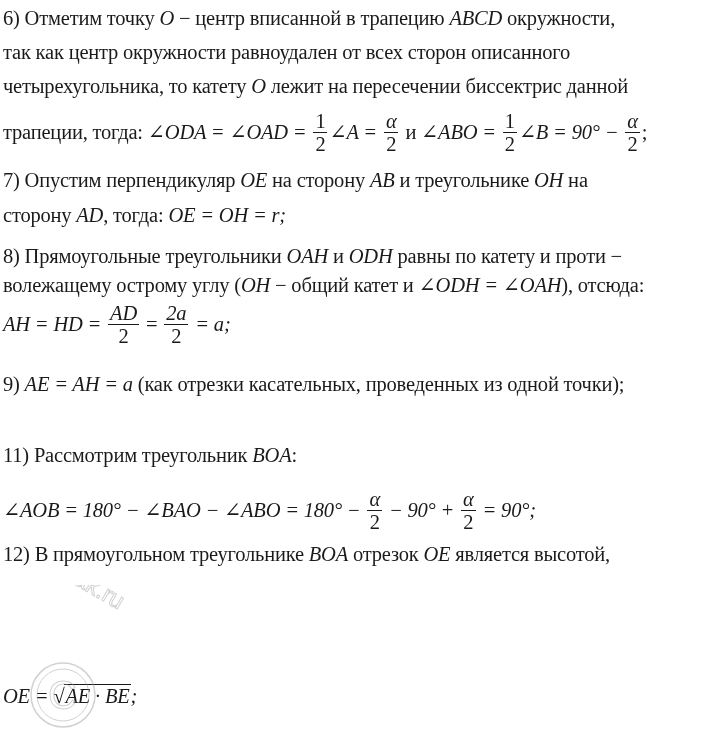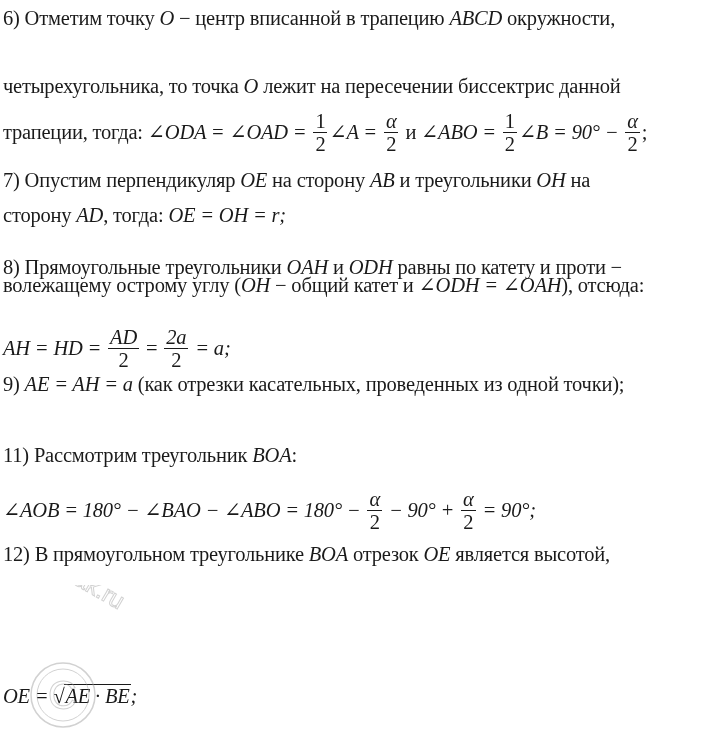--- a/index.html
+++ b/index.html
@@ -28,34 +28,35 @@
     pointer-events: none; opacity: 0.45;
   }
 </style>
 </head>
 <body>
 
 <div class="doc">
 
   <div class="line" style="top:6px"><span>6) Отметим точку </span><span class="m">O</span><span> − центр вписанной в трапецию </span><span class="m">ABCD</span><span> окружности,</span></div>
 
+  <div class="line" style="top:40px"><span>так как центр окружности равноудален от всех сторон описанного</span></div>
 
-  <div class="line" style="top:74px"><span>четырехугольника, то точка </span><span class="m">O</span><span> лежит на пересечении биссектрис данной</span></div>
+  <div class="line" style="top:74px"><span>четырехугольника, то катету </span><span class="m">O</span><span> лежит на пересечении биссектрис данной</span></div>
 
   <div class="line" style="top:112px"><span>трапеции, тогда:  </span><span class="m">∠ODA = ∠OAD = </span><span class="frac"><span class="num">1</span><span class="den">2</span></span><span class="m">∠A = </span><span class="frac"><span class="num m">α</span><span class="den">2</span></span><span>  и  </span><span class="m">∠ABO = </span><span class="frac"><span class="num">1</span><span class="den">2</span></span><span class="m">∠B = 90° − </span><span class="frac"><span class="num m">α</span><span class="den">2</span></span><span>;</span></div>
 
-  <div class="line" style="top:168px"><span>7) Опустим перпендикуляр </span><span class="m">OE</span><span> на сторону </span><span class="m">AB</span><span> и треугольники </span><span class="m">OH</span><span> на</span></div>
+  <div class="line" style="top:168px"><span>7) Опустим перпендикуляр </span><span class="m">OE</span><span> на сторону </span><span class="m">AB</span><span> и треугольнике </span><span class="m">OH</span><span> на</span></div>
 
   <div class="line" style="top:203px"><span>сторону </span><span class="m">AD</span><span>, тогда:  </span><span class="m">OE = OH = r;</span></div>
 
-  <div class="line" style="top:255px"><span>8) Прямоугольные треугольники </span><span class="m">OAH</span><span> и </span><span class="m">ODH</span><span> равны по катету и проти −</span></div>
+  <div class="line" style="top:244px"><span>8) Прямоугольные треугольники </span><span class="m">OAH</span><span> и </span><span class="m">ODH</span><span> равны по катету и проти −</span></div>
 
   <div class="line" style="top:273px"><span>волежащему острому углу (</span><span class="m">OH</span><span> − общий катет и </span><span class="m">∠ODH = ∠OAH</span><span>), отсюда:</span></div>
 
-  <div class="line" style="top:328px"><span class="m">AH = HD = </span><span class="frac"><span class="num m">AD</span><span class="den">2</span></span><span> = </span><span class="frac"><span class="num m">2a</span><span class="den">2</span></span><span class="m"> = a;</span></div>
+  <div class="line" style="top:304px"><span class="m">AH = HD = </span><span class="frac"><span class="num m">AD</span><span class="den">2</span></span><span> = </span><span class="frac"><span class="num m">2a</span><span class="den">2</span></span><span class="m"> = a;</span></div>
 
   <div class="line" style="top:372px"><span>9) </span><span class="m">AE = AH = a</span><span> (как отрезки касательных, проведенных из одной точки);</span></div>
 
 
   <div class="line" style="top:443px"><span>11) Рассмотрим треугольник </span><span class="m">BOA</span><span>:</span></div>
 
   <div class="line" style="top:490px"><span class="m">∠AOB = 180° − ∠BAO − ∠ABO = 180° − </span><span class="frac"><span class="num m">α</span><span class="den">2</span></span><span class="m"> − 90° + </span><span class="frac"><span class="num m">α</span><span class="den">2</span></span><span class="m"> = 90°;</span></div>
 
   <div class="line" style="top:542px"><span>12) В прямоугольном треугольнике </span><span class="m">BOA</span><span> отрезок </span><span class="m">OE</span><span> является высотой,</span></div>
 

